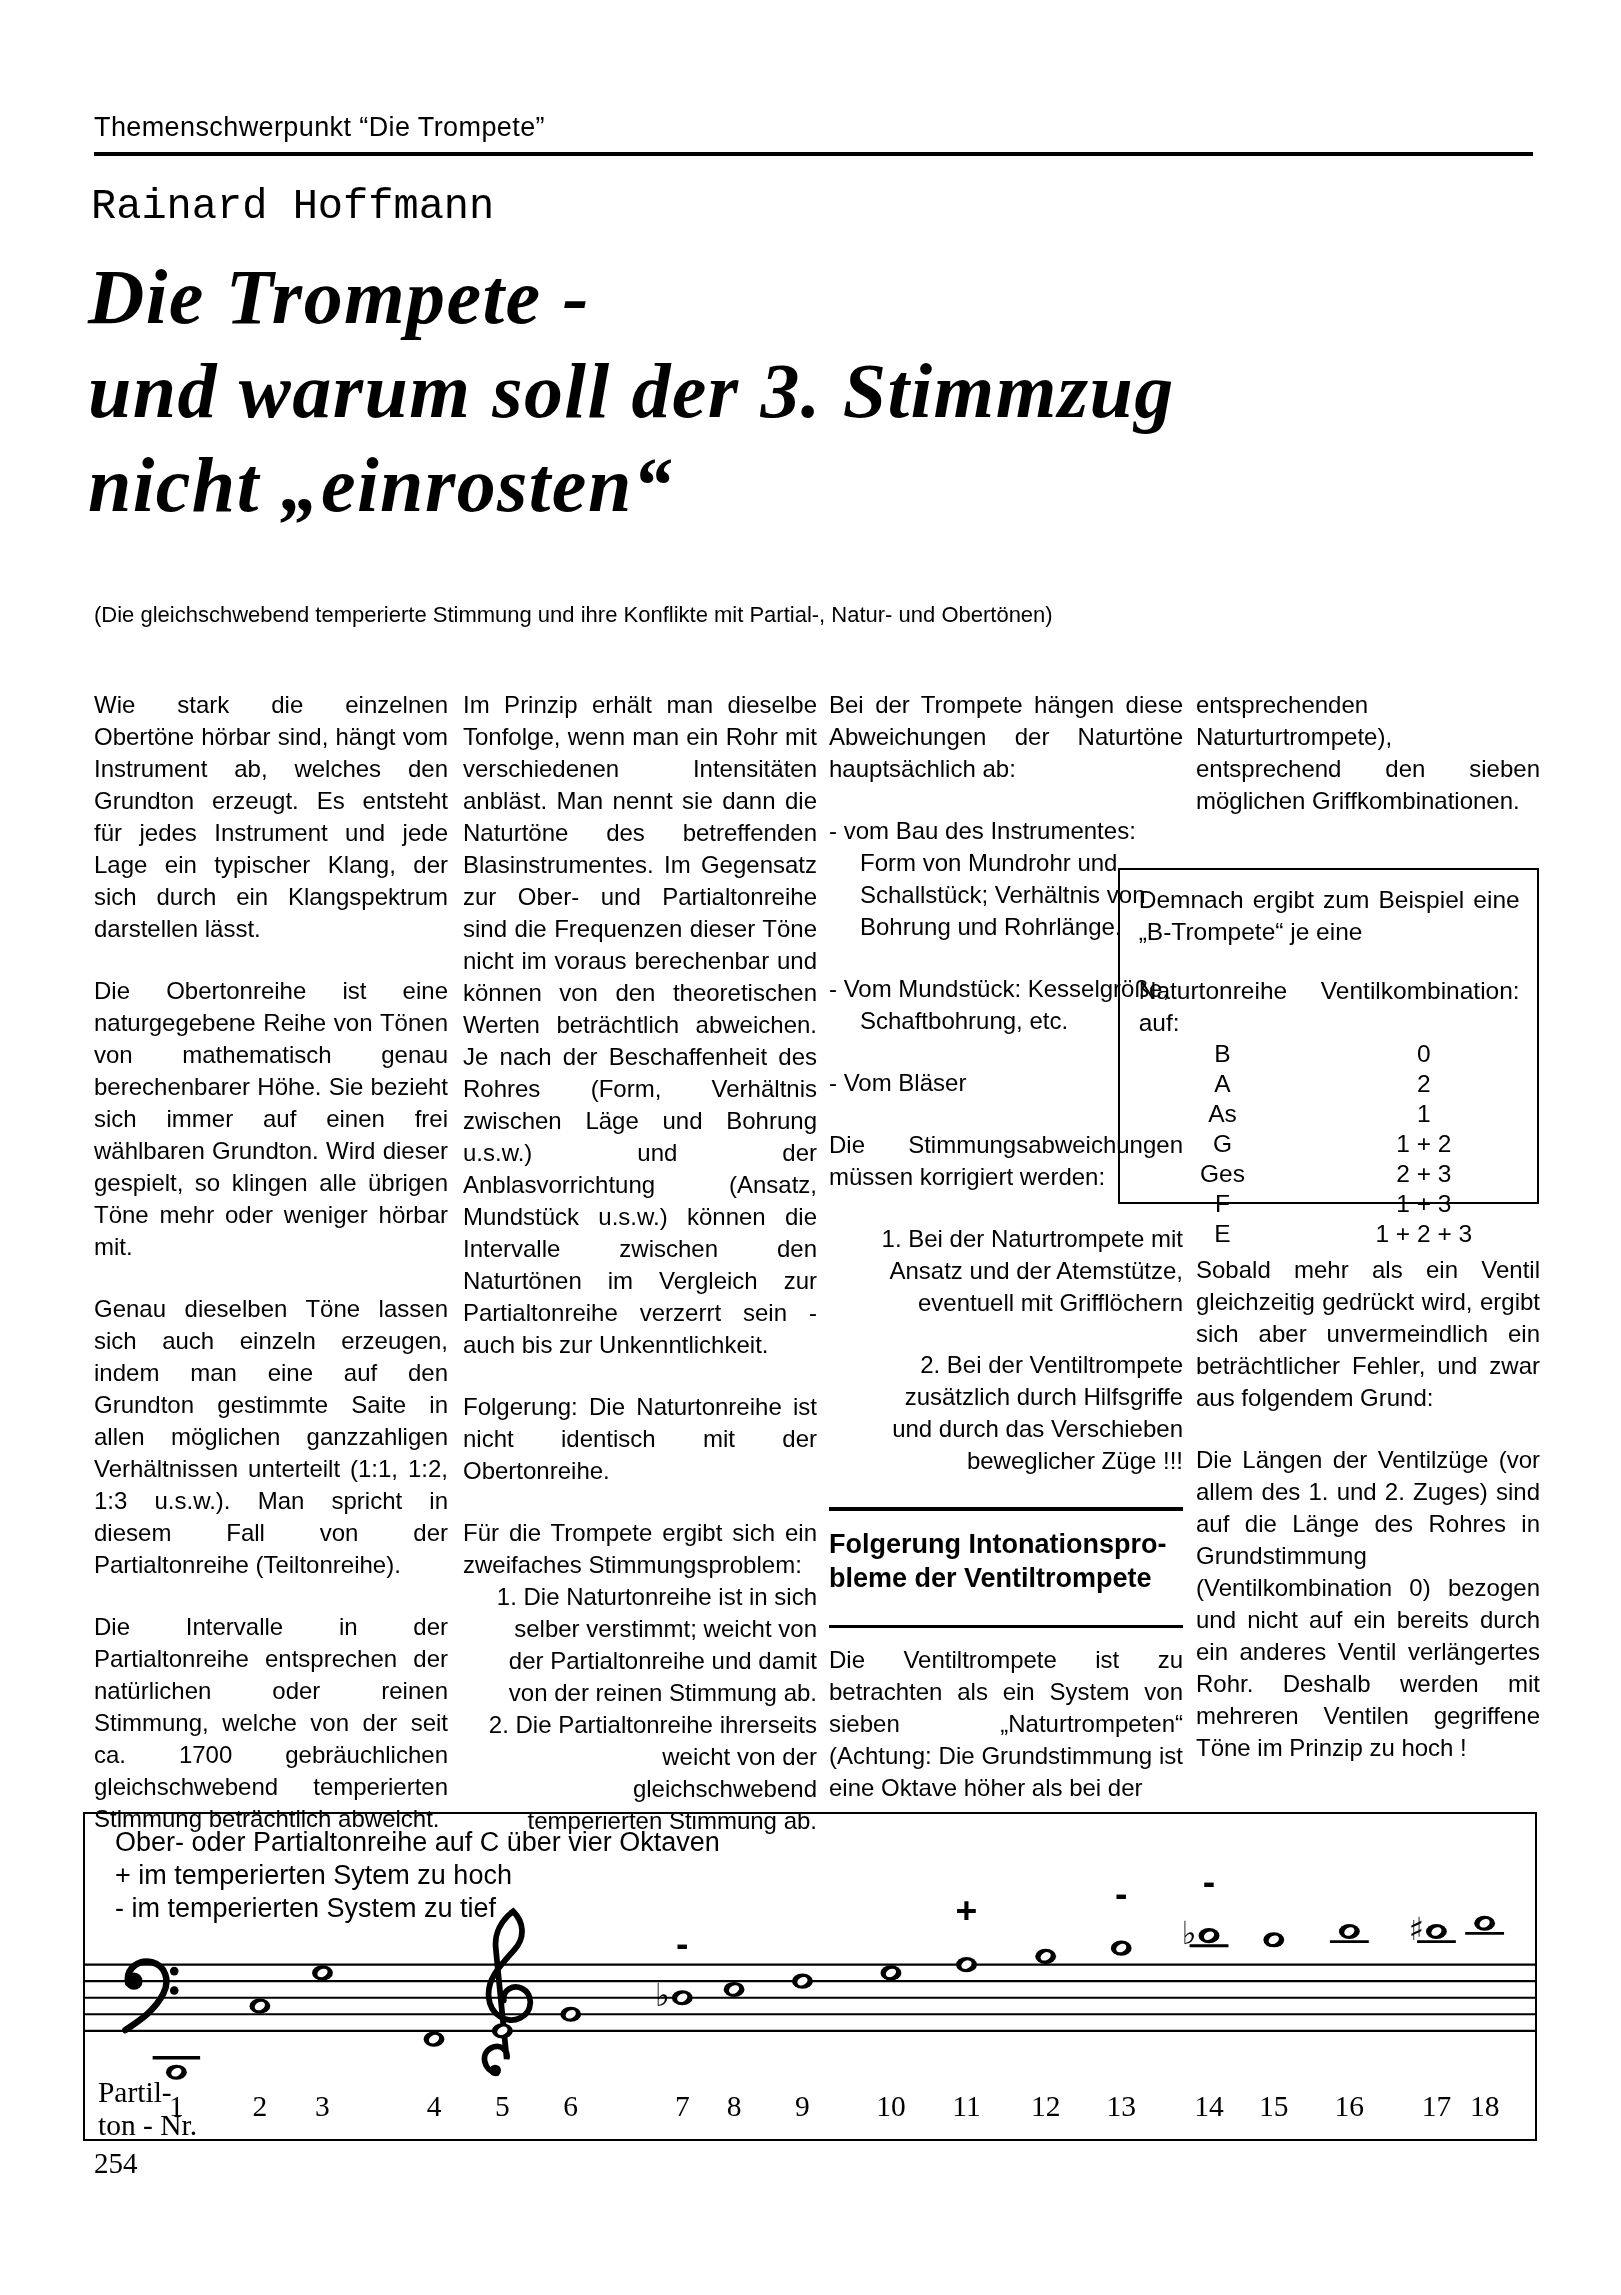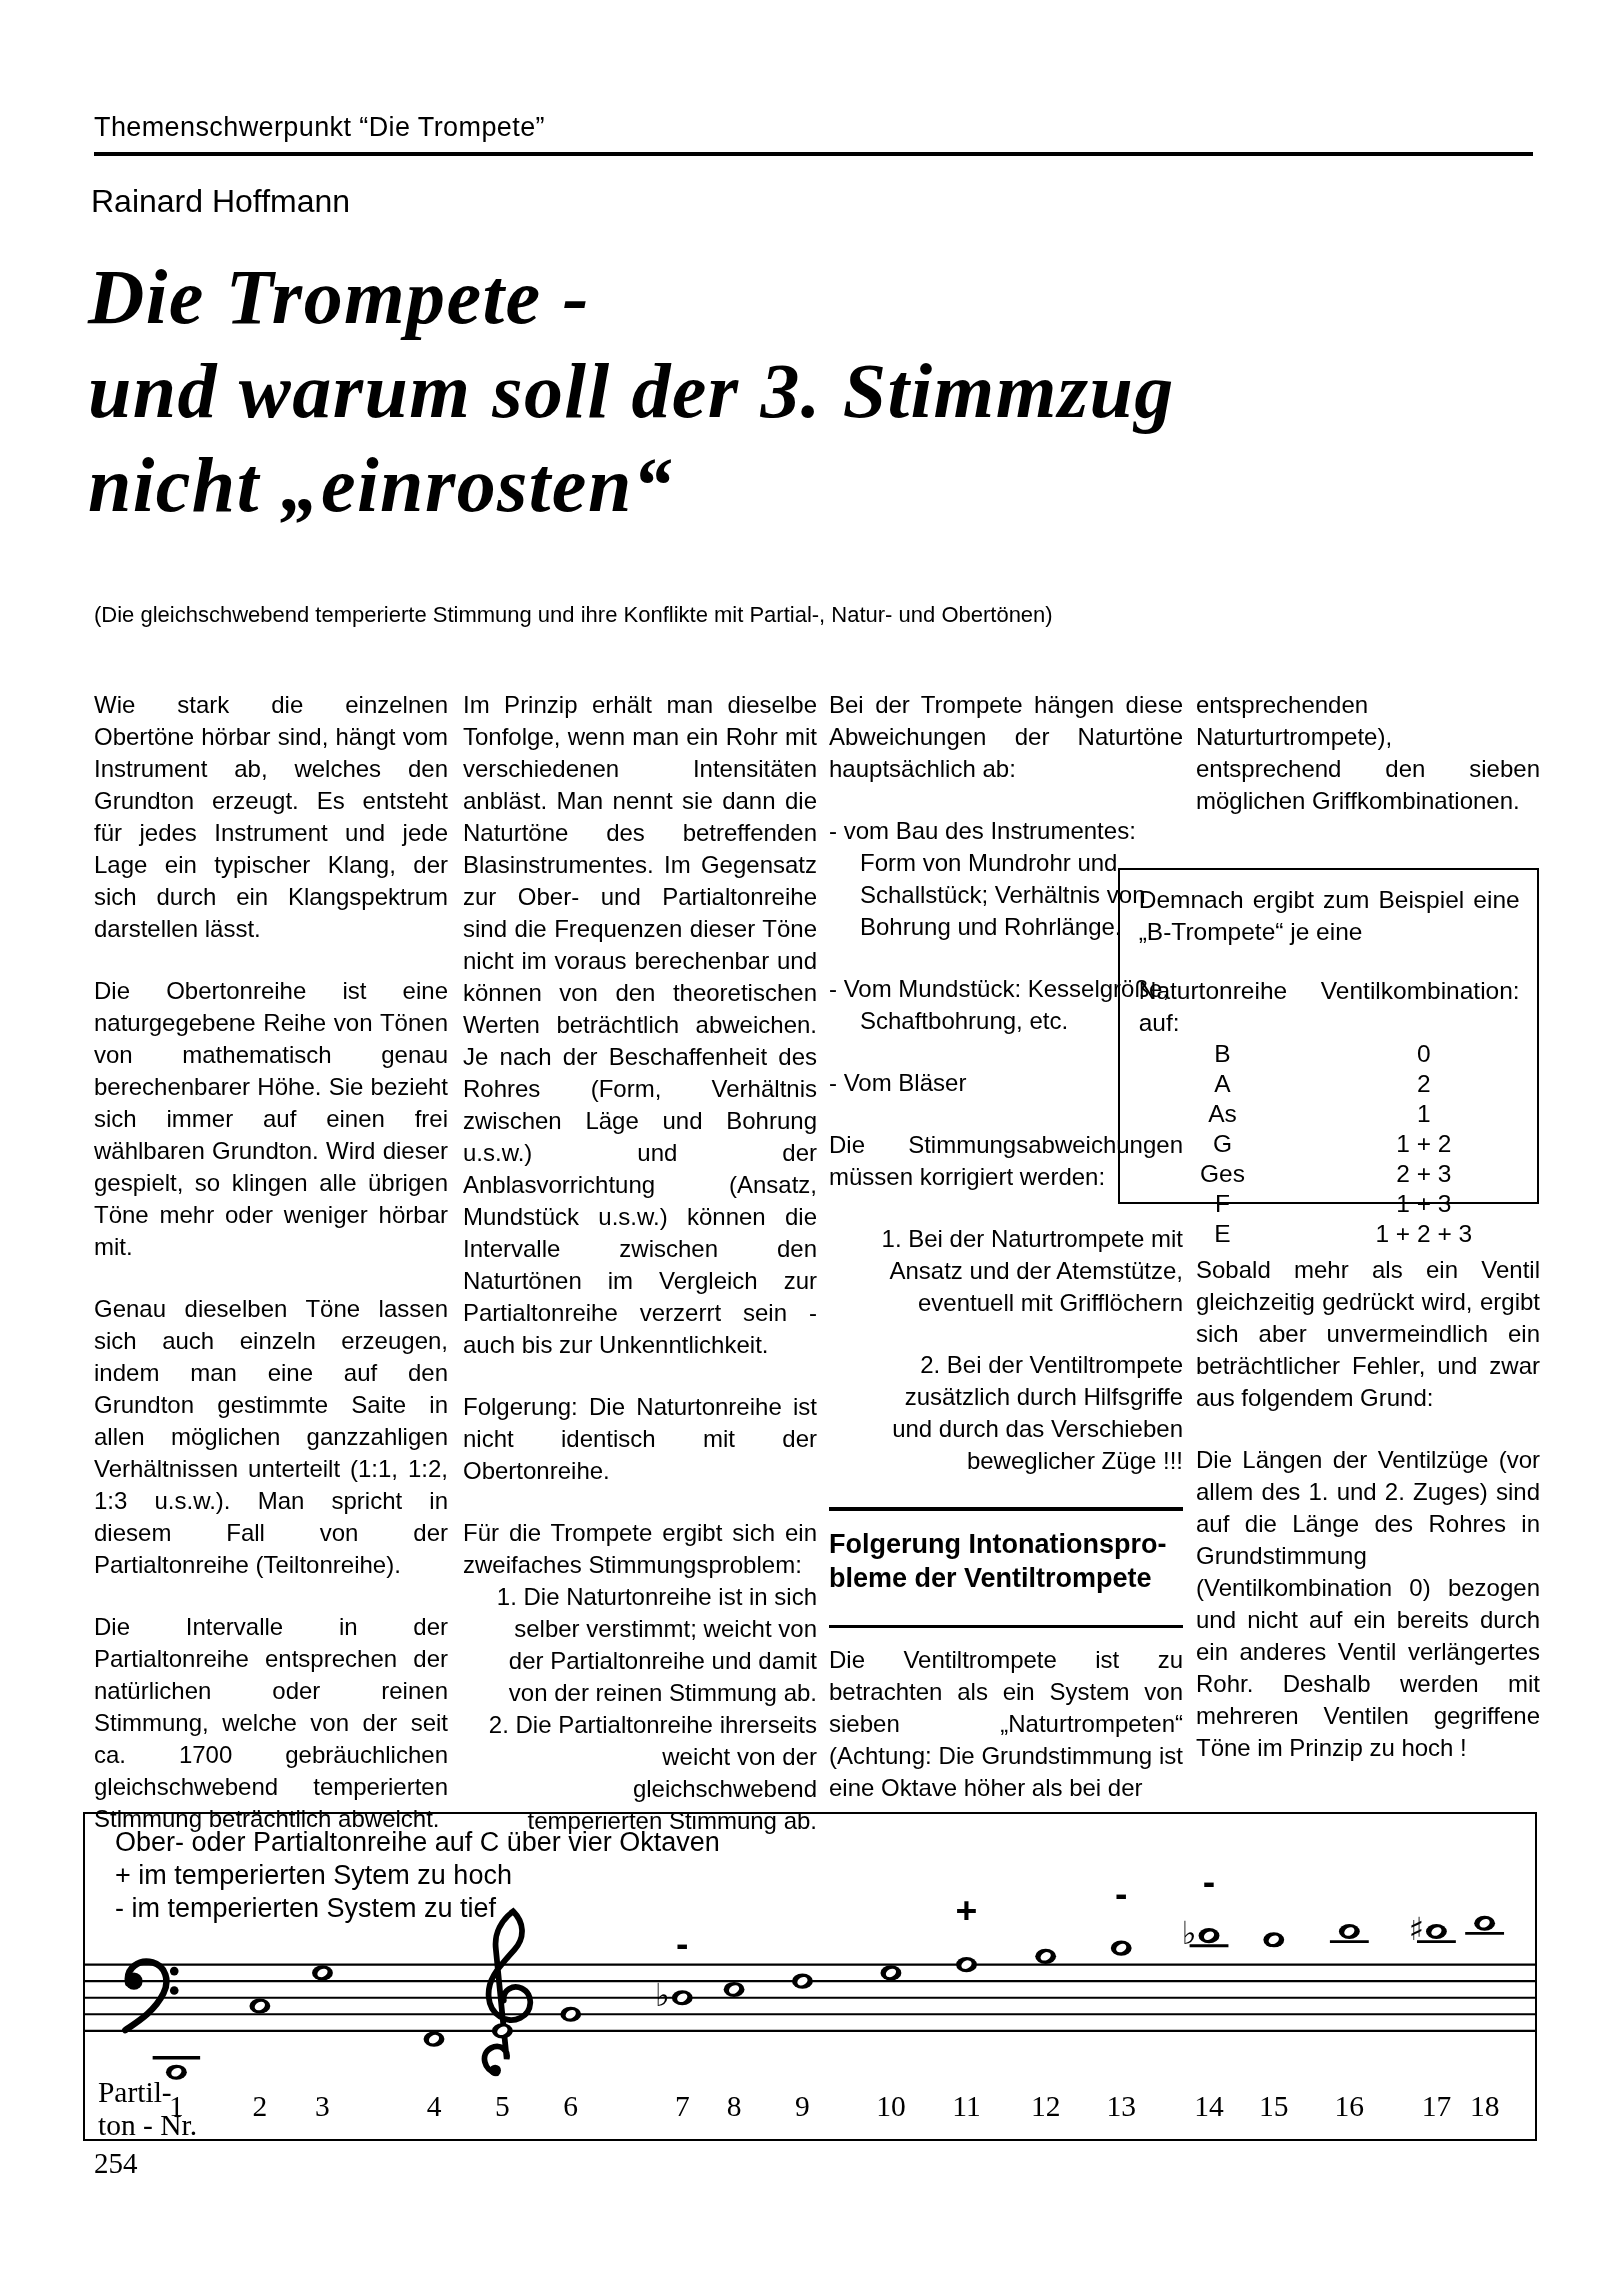--- a/index.html
+++ b/index.html
@@ -3,21 +3,21 @@
 <meta charset="utf-8">
 <style>
   html,body { margin:0; padding:0; background:#888; }
   .page {
     position:relative; width:1622px; height:2295px; background:#ffffff;
     font-family:"Liberation Sans", sans-serif; color:#000; overflow:hidden;
     margin:0 auto;
   }
   .kicker { position:absolute; left:94px; top:112px; font-size:27px; letter-spacing:0.4px; }
   .kicker-rule { position:absolute; left:94px; top:152px; width:1439px; height:4.3px; background:#000; }
-  .author { position:absolute; left:91px; top:183px; font-family:Liberation Sans, sans-serif; font-size:32px; }
+  .author { position:absolute; left:91px; top:183px; font-family:Liberation Mono, monospace; font-size:42px; }
   .title { position:absolute; left:88px; top:250px; margin:0; font-family:"Liberation Serif", serif;
            font-style:italic; font-weight:bold; font-size:78px; line-height:94px; letter-spacing:1.4px; white-space:nowrap; }
   .subtitle { position:absolute; left:94px; top:602px; width:1446px; font-size:22px; }
   .col { position:absolute; top:689px; width:354px; font-size:24px; line-height:32px; text-align:justify; }
   .col p { margin:0 0 30px 0; }
   .col .tight { margin-bottom:0; }
   .hang-dash { padding-left:31px; text-indent:-31px; text-align:left; margin:0 0 30px 0; }
   .hang-num  { padding-left:37px; text-indent:-37px; text-align:right; margin:0 0 30px 0; }
   .col .rule { height:3.6px; background:#000; margin:2.9px 0 16px 0; }
   .col-heading { font-weight:bold; font-size:27px; line-height:34px; text-align:left; margin:0 0 13px 0; }

